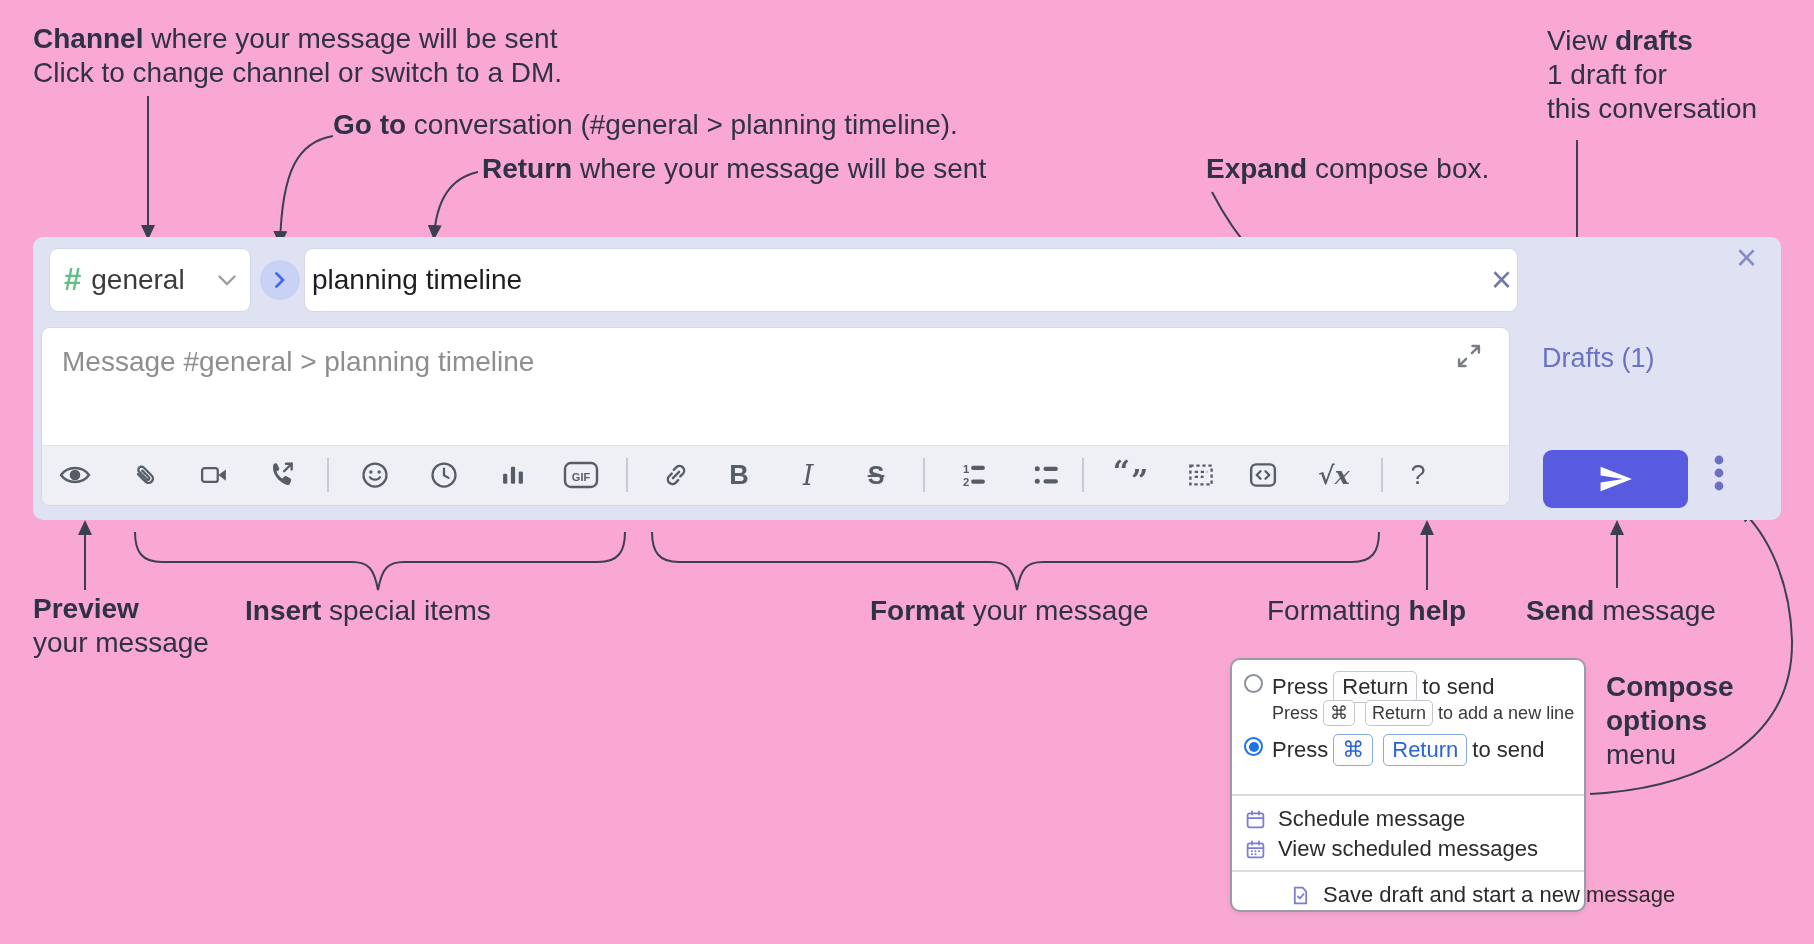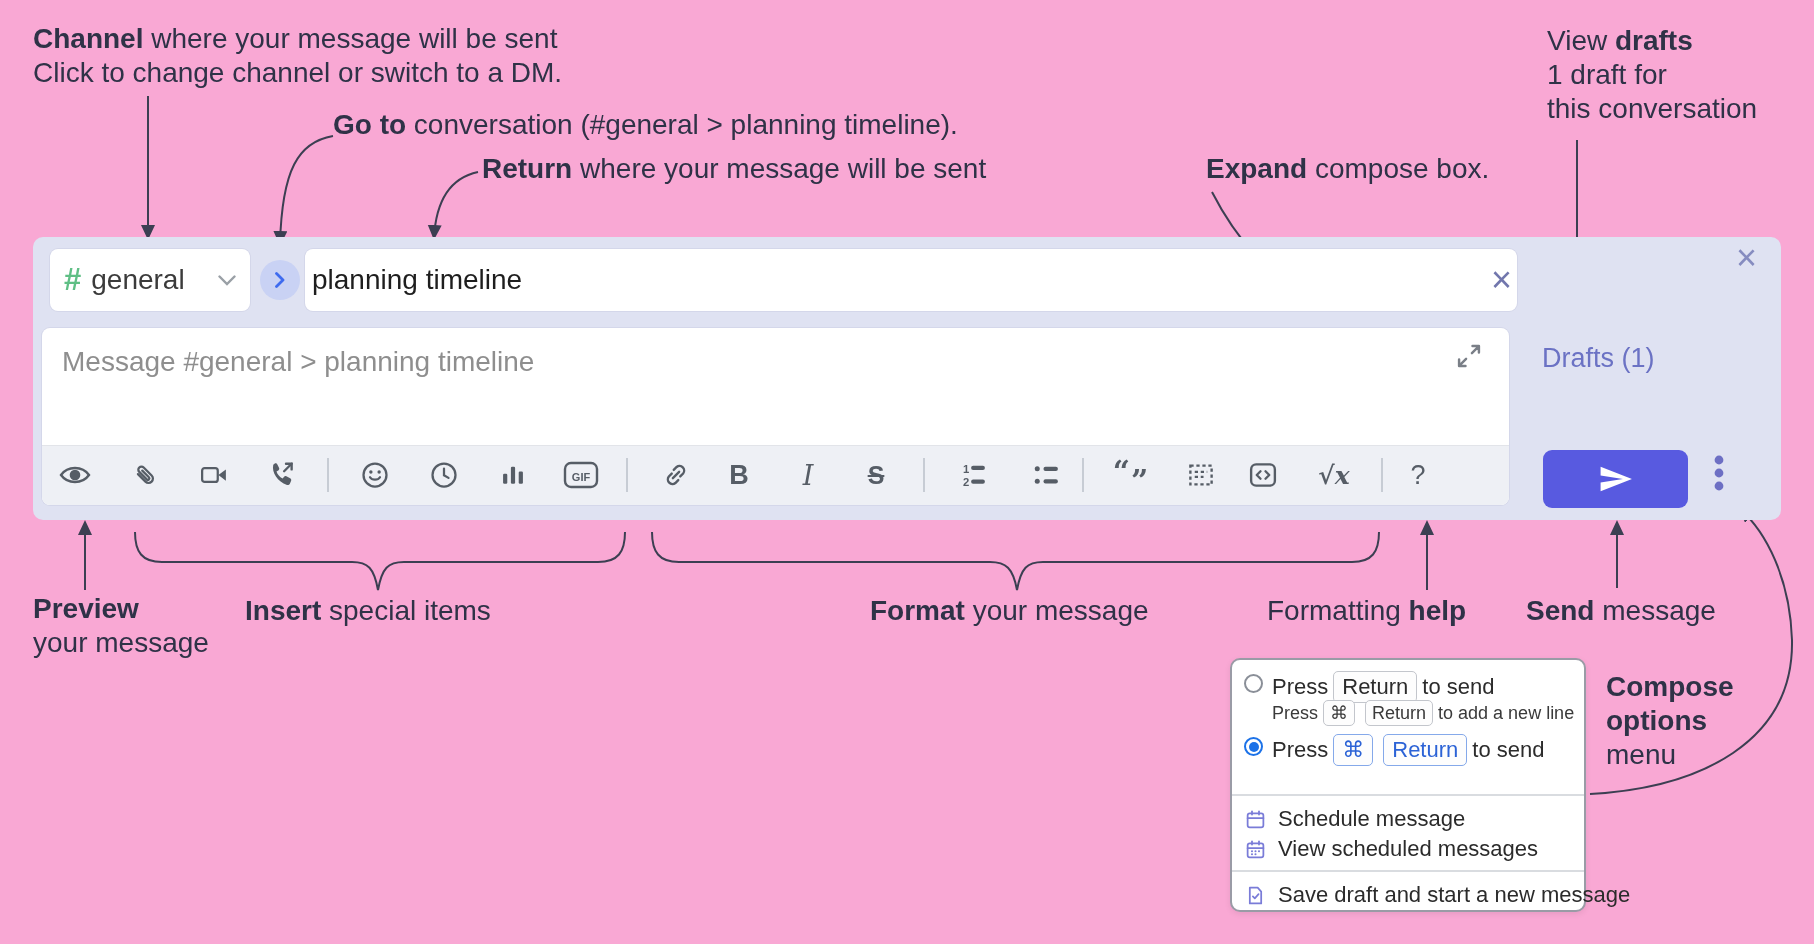--- a/index.html
+++ b/index.html
@@ -343,21 +343,21 @@
               <circle cx="12" cy="14" r="1.2"></circle>
               <circle cx="16" cy="14" r="1.2"></circle>
               <circle cx="8" cy="17.5" r="1.2"></circle>
               <circle cx="12" cy="17.5" r="1.2"></circle>
             </g>
           </svg>
       </span>
       <span>View scheduled messages</span>
     </div>
     <div class="mdiv" style="top:210px;"></div>
-    <div class="menu-item" style="top:222px;">
+    <div class="menu-item" style="top:222px;margin-left:45px;">
       <span class="micon">
         <svg width="21" height="21" viewBox="0 0 24 24">
             <g stroke="currentColor" stroke-width="2" fill="none" stroke-linecap="round" stroke-linejoin="round">
               <path d="M5.5 3 h9 l4 4.5 V21 h-13 Z"></path>
               <path d="M9 13 l2.2 2.2 L15.5 10.5"></path>
             </g>
           </svg>
       </span>
       <span>Save draft and start a new message</span>
     </div>

